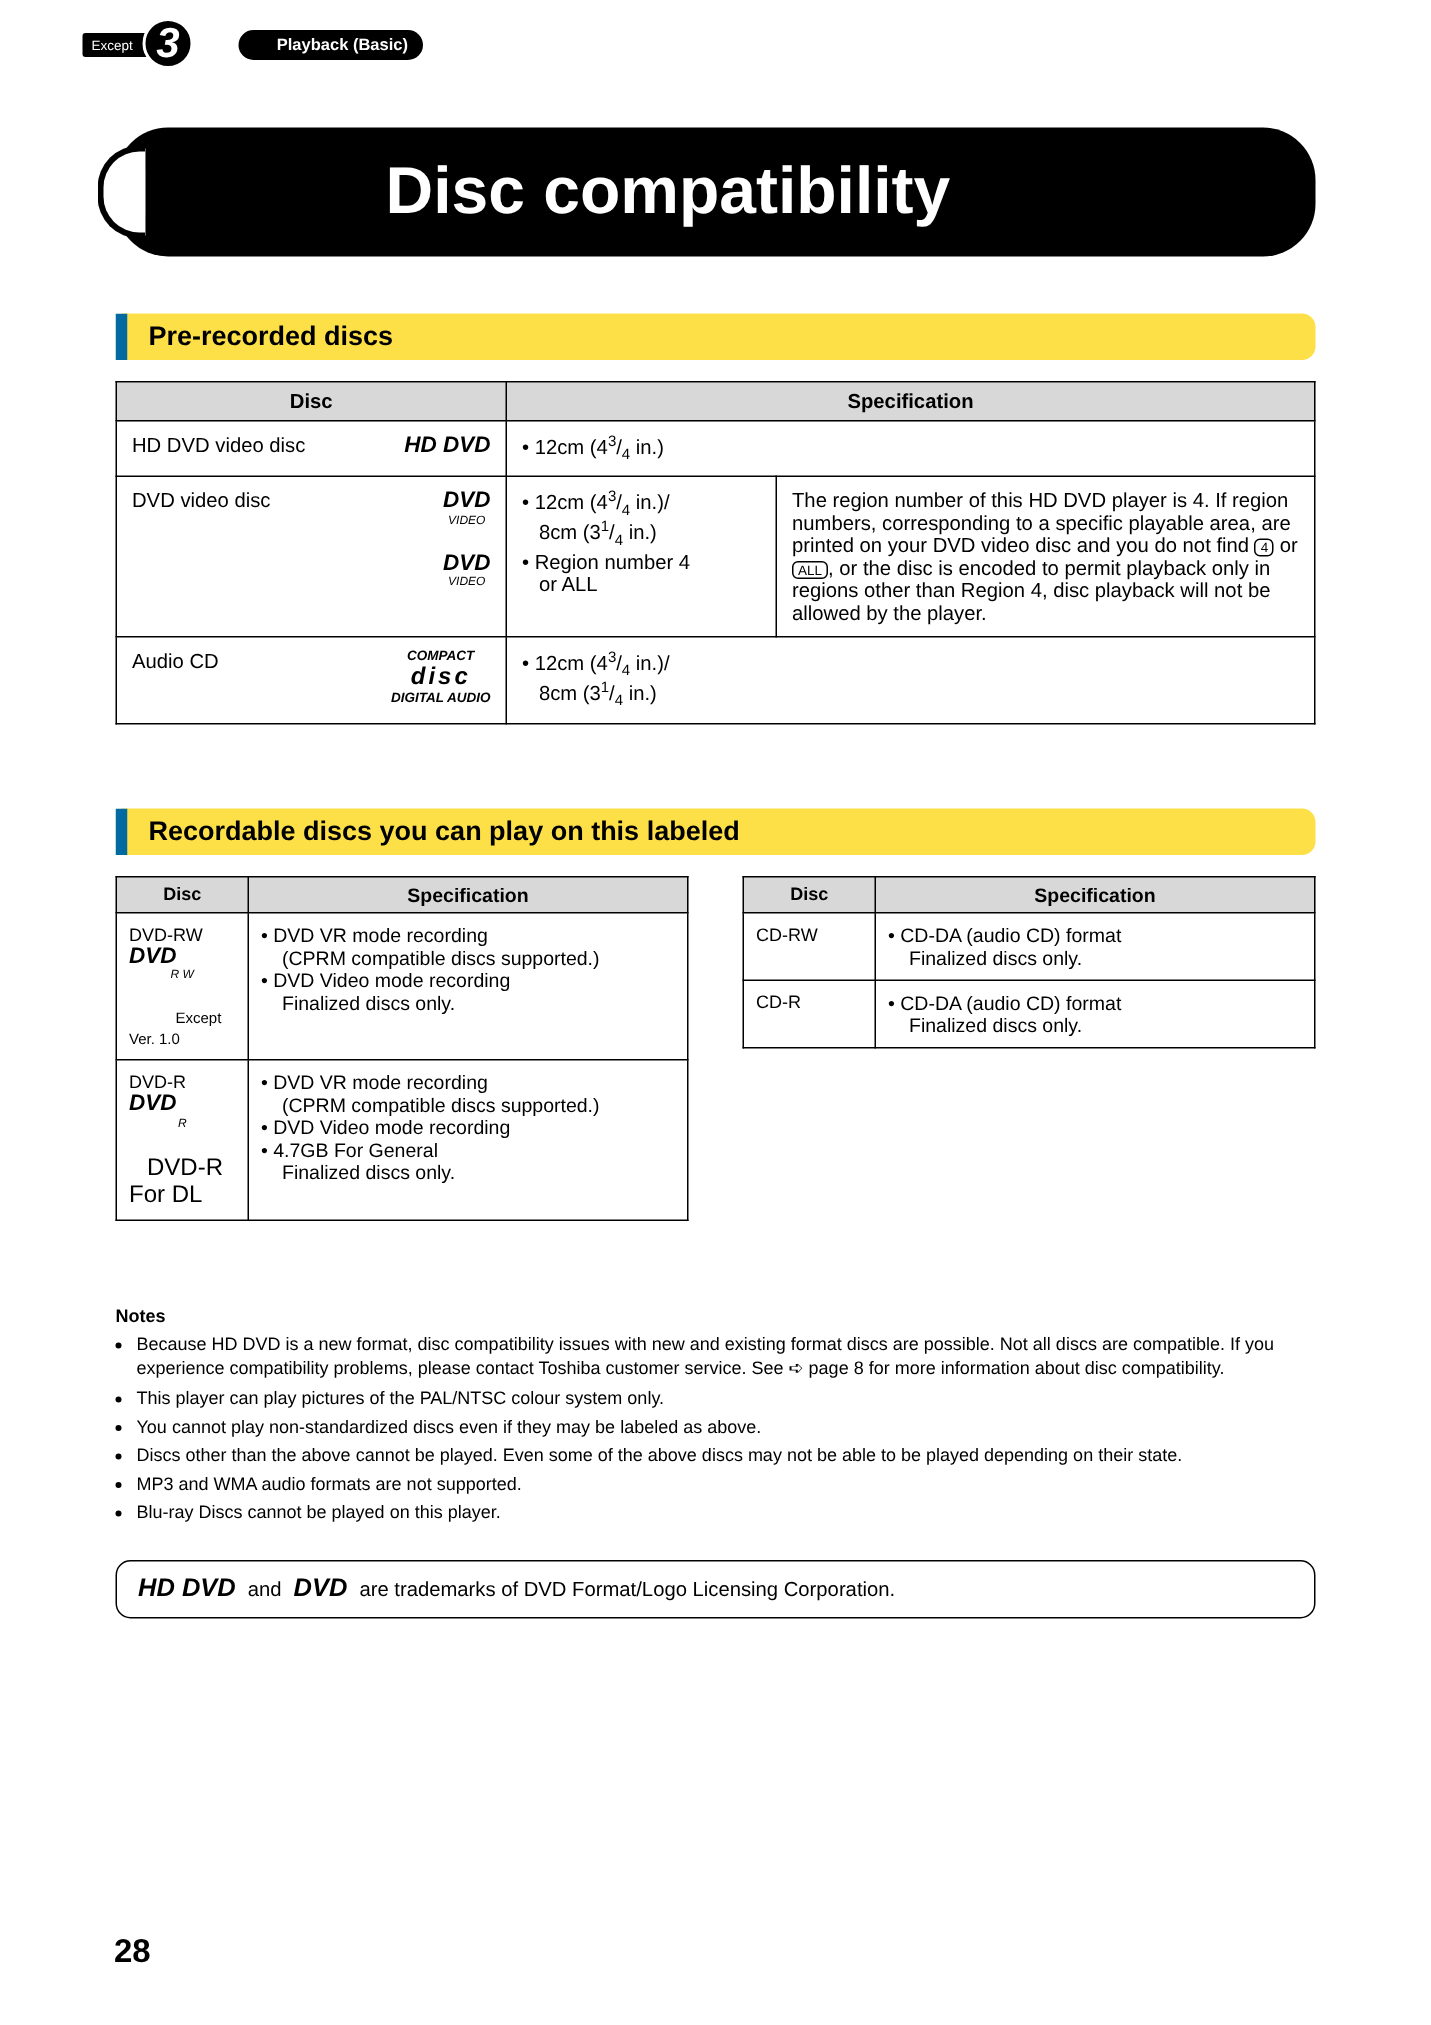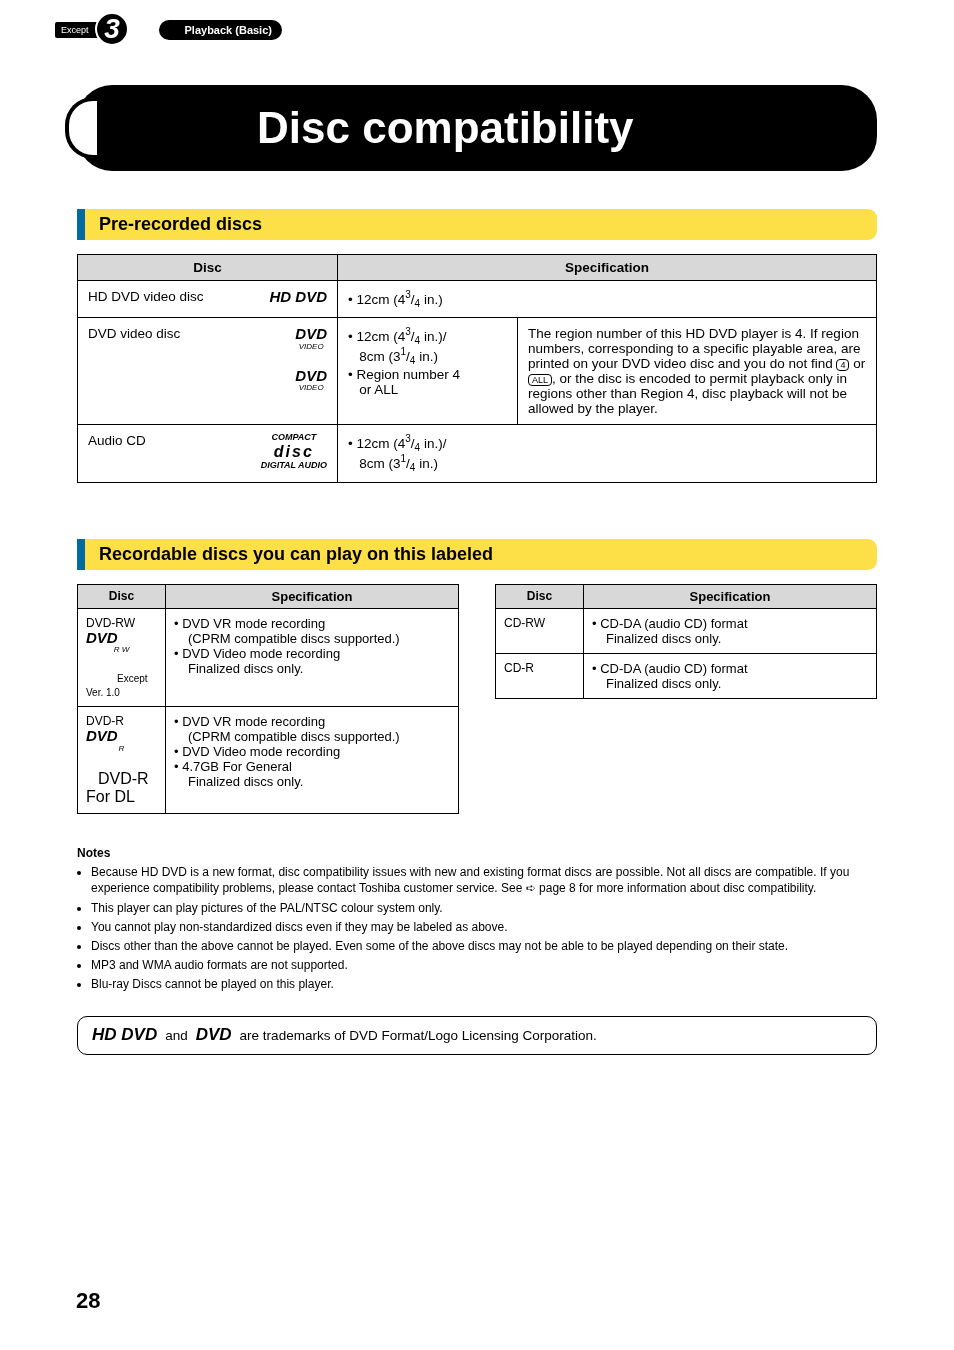--- a/index.html
+++ b/index.html
@@ -159,21 +159,21 @@
       text-align: center;
     }
     table.rec-table td {
       border: 1px solid #000;
       padding: 7px 8px;
       vertical-align: top;
     }
     .rec-disc-col { width: 88px; font-size: 12px; }
 
     .notes {
-      margin-top: 32px;
+      margin-top: 56px;
       font-size: 12px;
     }
     .notes-heading { font-weight: bold; margin-bottom: 4px; }
     .notes ul { list-style: disc; padding-left: 14px; }
     .notes li { margin-bottom: 3px; line-height: 1.35; }
 
     .trademark-box {
       border: 1px solid #000;
       border-radius: 10px;
       padding: 9px 14px;

